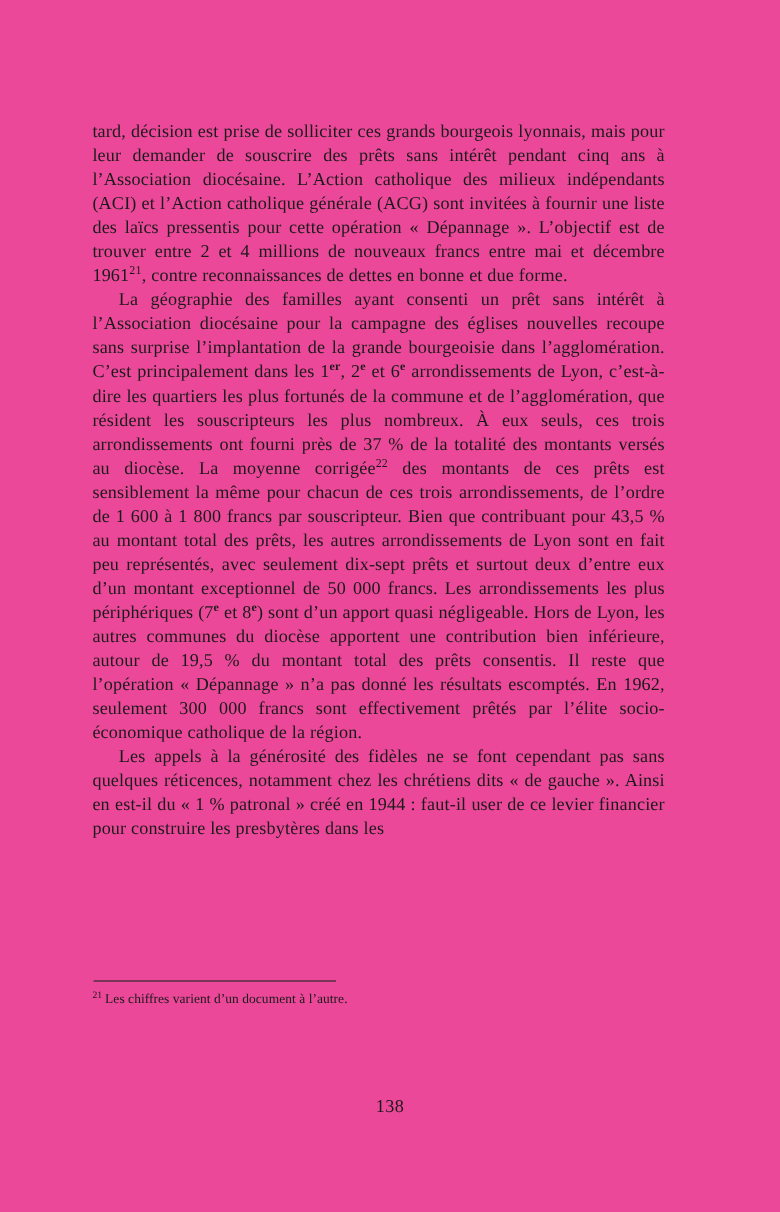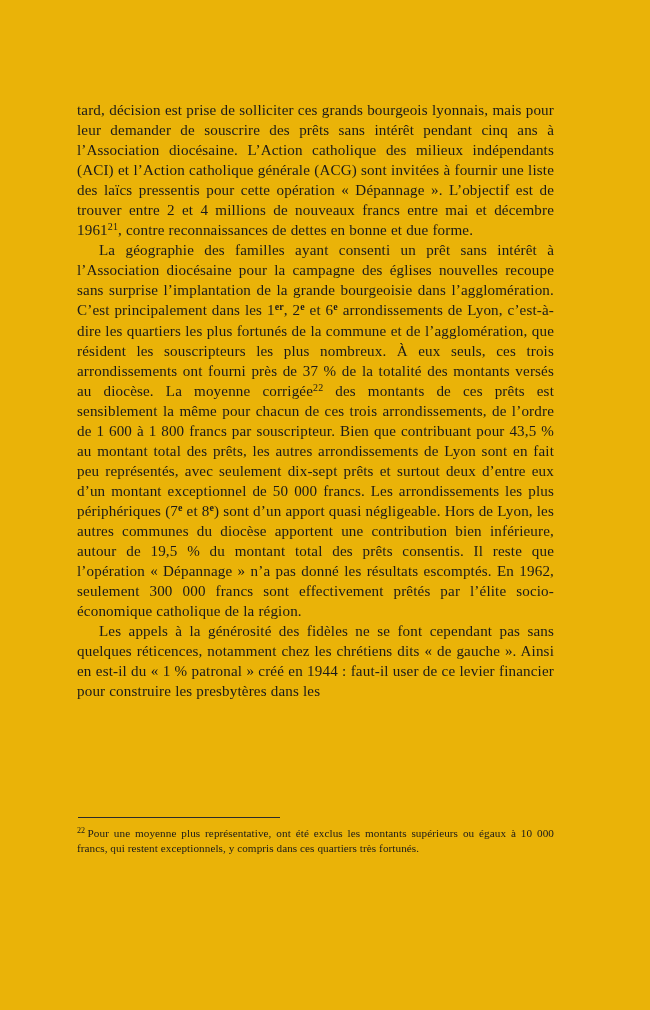--- a/index.html
+++ b/index.html
@@ -17,21 +17,21 @@
     color: #1a1a1a;
     -webkit-font-smoothing: antialiased;
   }
 
   .page {
     position: absolute;
     left: 0;
     top: 0;
     width: 650px;
     height: 1010px;
-    background: #eab308;
+    background: #ec4899;
   }
 
   
   .body-block {
     position: absolute;
     left: 77px;
     top: 100px;
     width: 477px;
   }
 
@@ -113,17 +113,18 @@
 
   <div class="body-block">
       <p class="para"><span>tard, décision est prise de solliciter ces grands bourgeois lyonnais, mais pour leur demander de souscrire des prêts sans intérêt pendant cinq ans à l’Association diocésaine. L’Action catholique des milieux indépendants (ACI) et l’Action catholique générale (ACG) sont invitées à fournir une liste des laïcs pressentis pour cette opération « Dépannage ». L’objectif est de trouver entre 2 et 4 millions de nouveaux francs entre mai et décembre 1961</span><sup class="fn">21</sup><span>, contre reconnaissances de dettes en bonne et due forme.</span></p>
       <p class="para indent"><span>La géographie des familles ayant consenti un prêt sans intérêt à l’Association diocésaine pour la campagne des églises nouvelles recoupe sans surprise l’implantation de la grande bourgeoisie dans l’agglomération. C’est principalement dans les 1</span><sup class="ord">er</sup><span>, 2</span><sup class="ord">e</sup><span> et 6</span><sup class="ord">e</sup><span> arrondissements de Lyon, c’est-à-dire les quartiers les plus fortunés de la commune et de l’agglomération, que résident les souscripteurs les plus nombreux. À eux seuls, ces trois arrondissements ont fourni près de 37 % de la totalité des montants versés au diocèse. La moyenne corrigée</span><sup class="fn">22</sup><span> des montants de ces prêts est sensiblement la même pour chacun de ces trois arrondissements, de l’ordre de 1 600 à 1 800 francs par souscripteur. Bien que contribuant pour 43,5 % au montant total des prêts, les autres arrondissements de Lyon sont en fait peu représentés, avec seulement dix-sept prêts et surtout deux d’entre eux d’un montant exceptionnel de 50 000 francs. Les arrondissements les plus périphériques (7</span><sup class="ord">e</sup><span> et 8</span><sup class="ord">e</sup><span>) sont d’un apport quasi négligeable. Hors de Lyon, les autres communes du diocèse apportent une contribution bien inférieure, autour de 19,5 % du montant total des prêts consentis. Il reste que l’opération « Dépannage » n’a pas donné les résultats escomptés. En 1962, seulement 300 000 francs sont effectivement prêtés par l’élite socio-économique catholique de la région.</span></p>
       <p class="para indent"><span>Les appels à la générosité des fidèles ne se font cependant pas sans quelques réticences, notamment chez les chrétiens dits « de gauche ». Ainsi en est-il du « 1 % patronal » créé en 1944 : faut-il user de ce levier financier pour construire les presbytères dans les</span></p>
     </div>
 
   <div class="fn-rule"></div>
 
   <div class="footnotes">
-      <p class="footnote"><span class="marker">22</span><span>Pour une moyenne plus représentative, ont été exclus les montants supérieurs ou égaux à 10 000 francs, qui restent exceptionnels, y compris dans ces quartiers très fortunés.</span></p>
+      <p class="footnote"><span class="marker">21</span><span>Les chiffres varient d’un document à l’autre.</span></p>
     </div>
 
+  <div class="folio">138</div>
 
 </div>
 
 </body></html>

